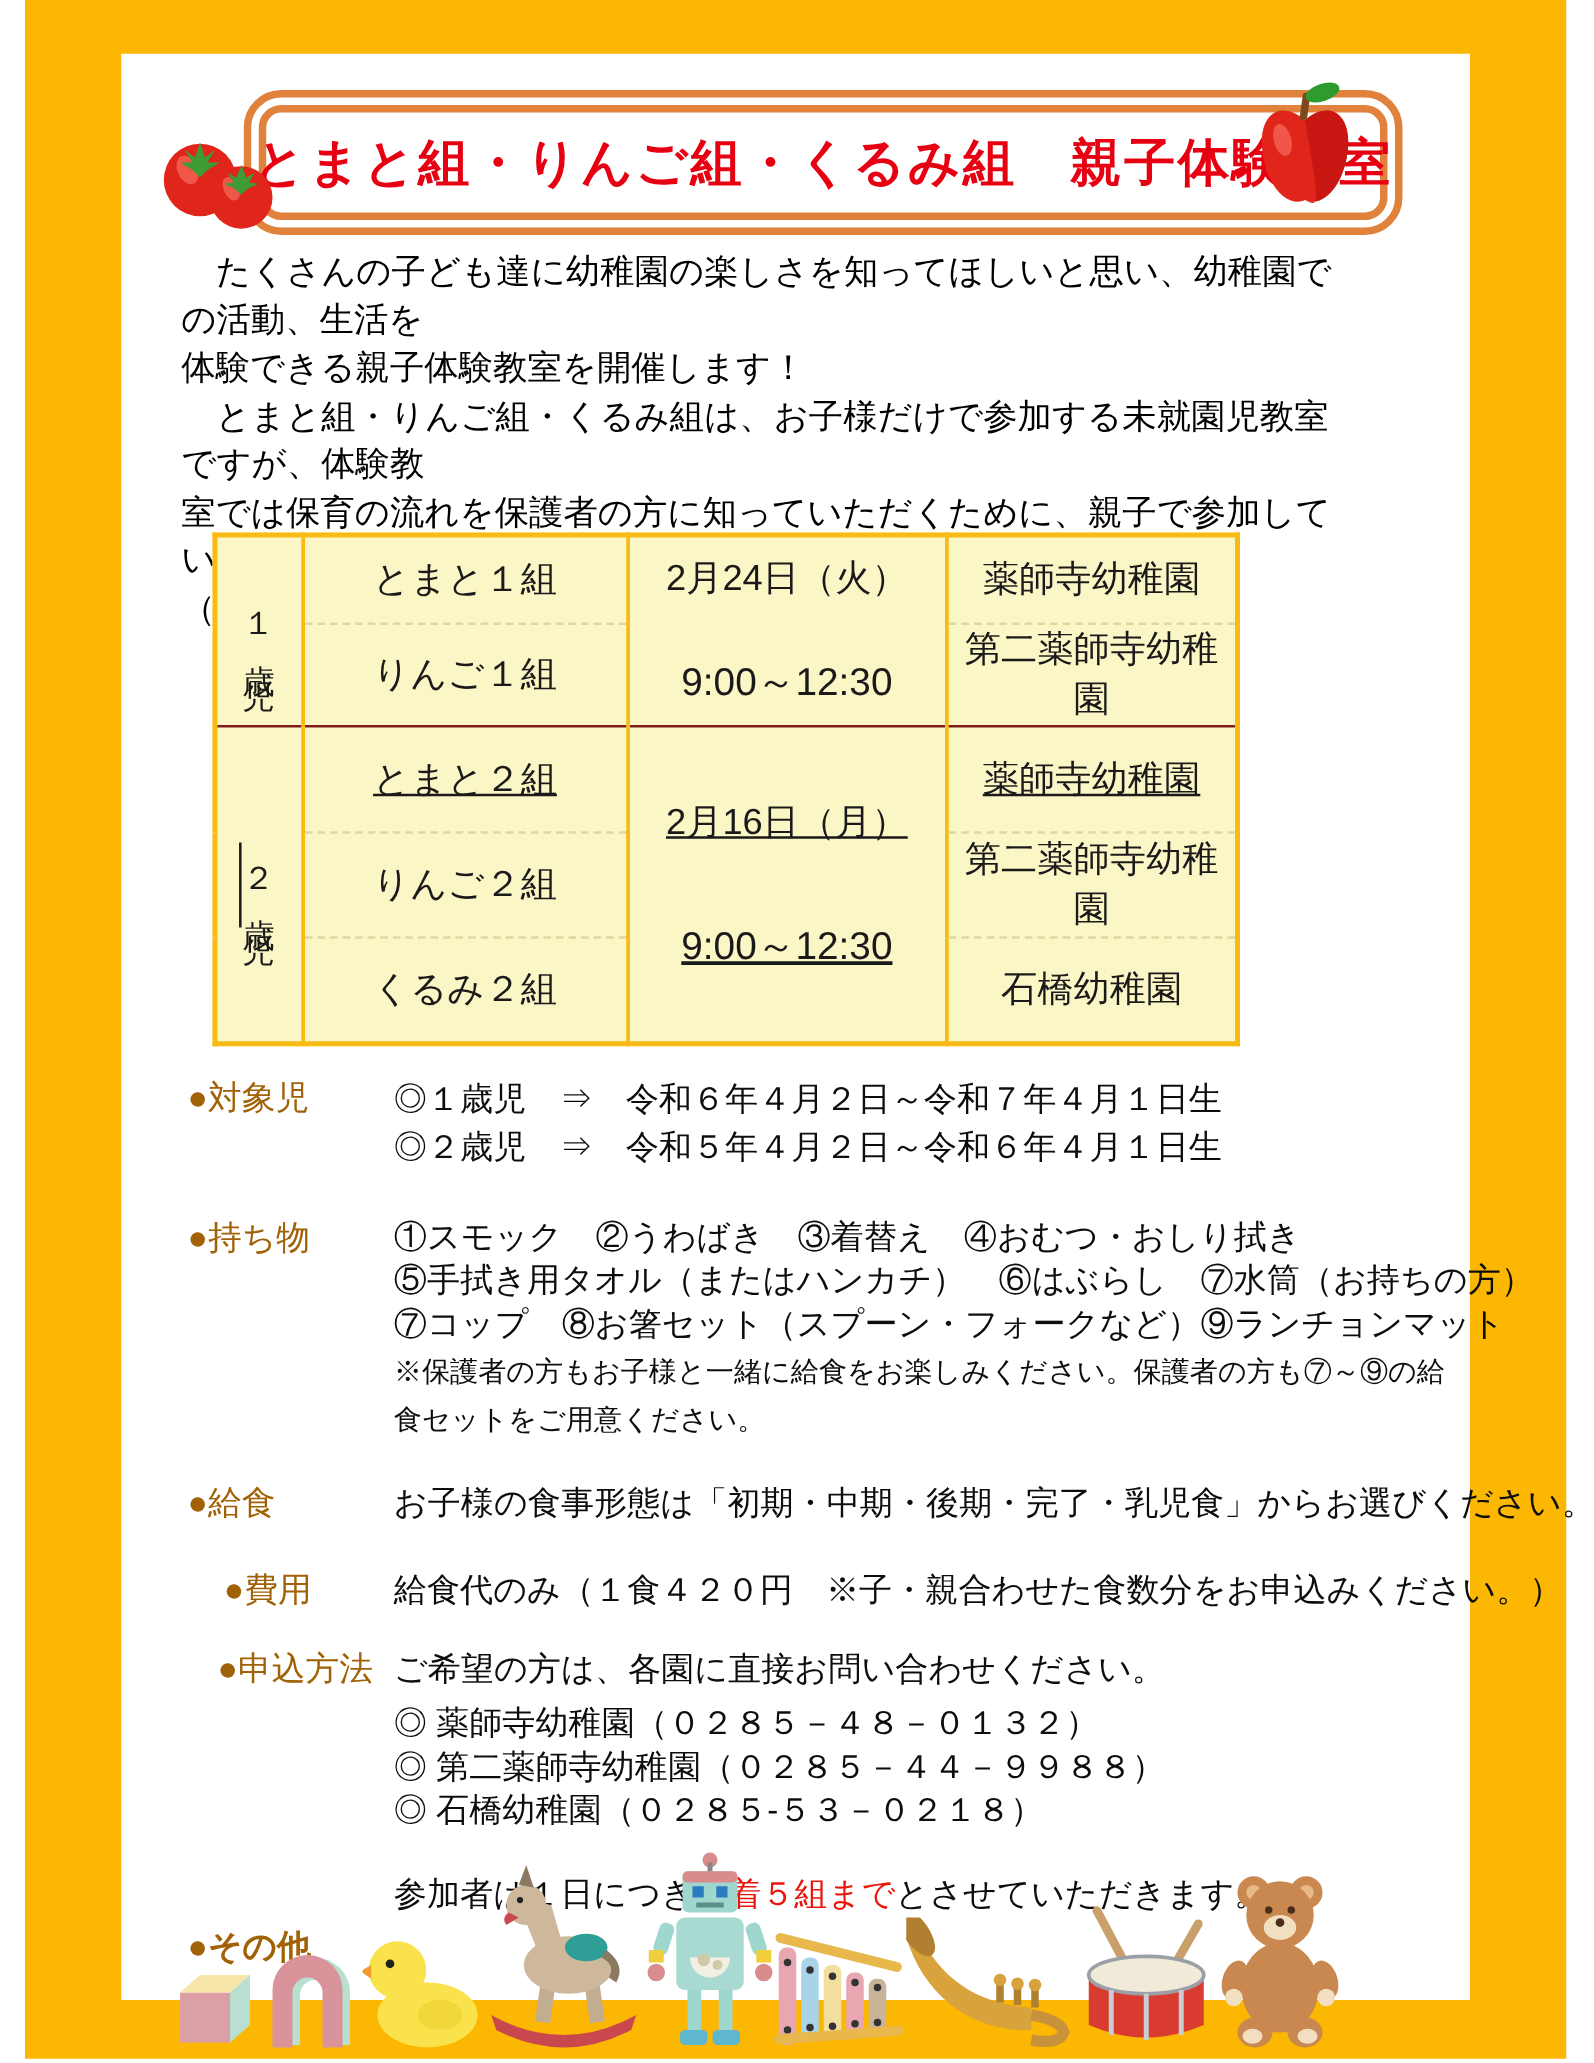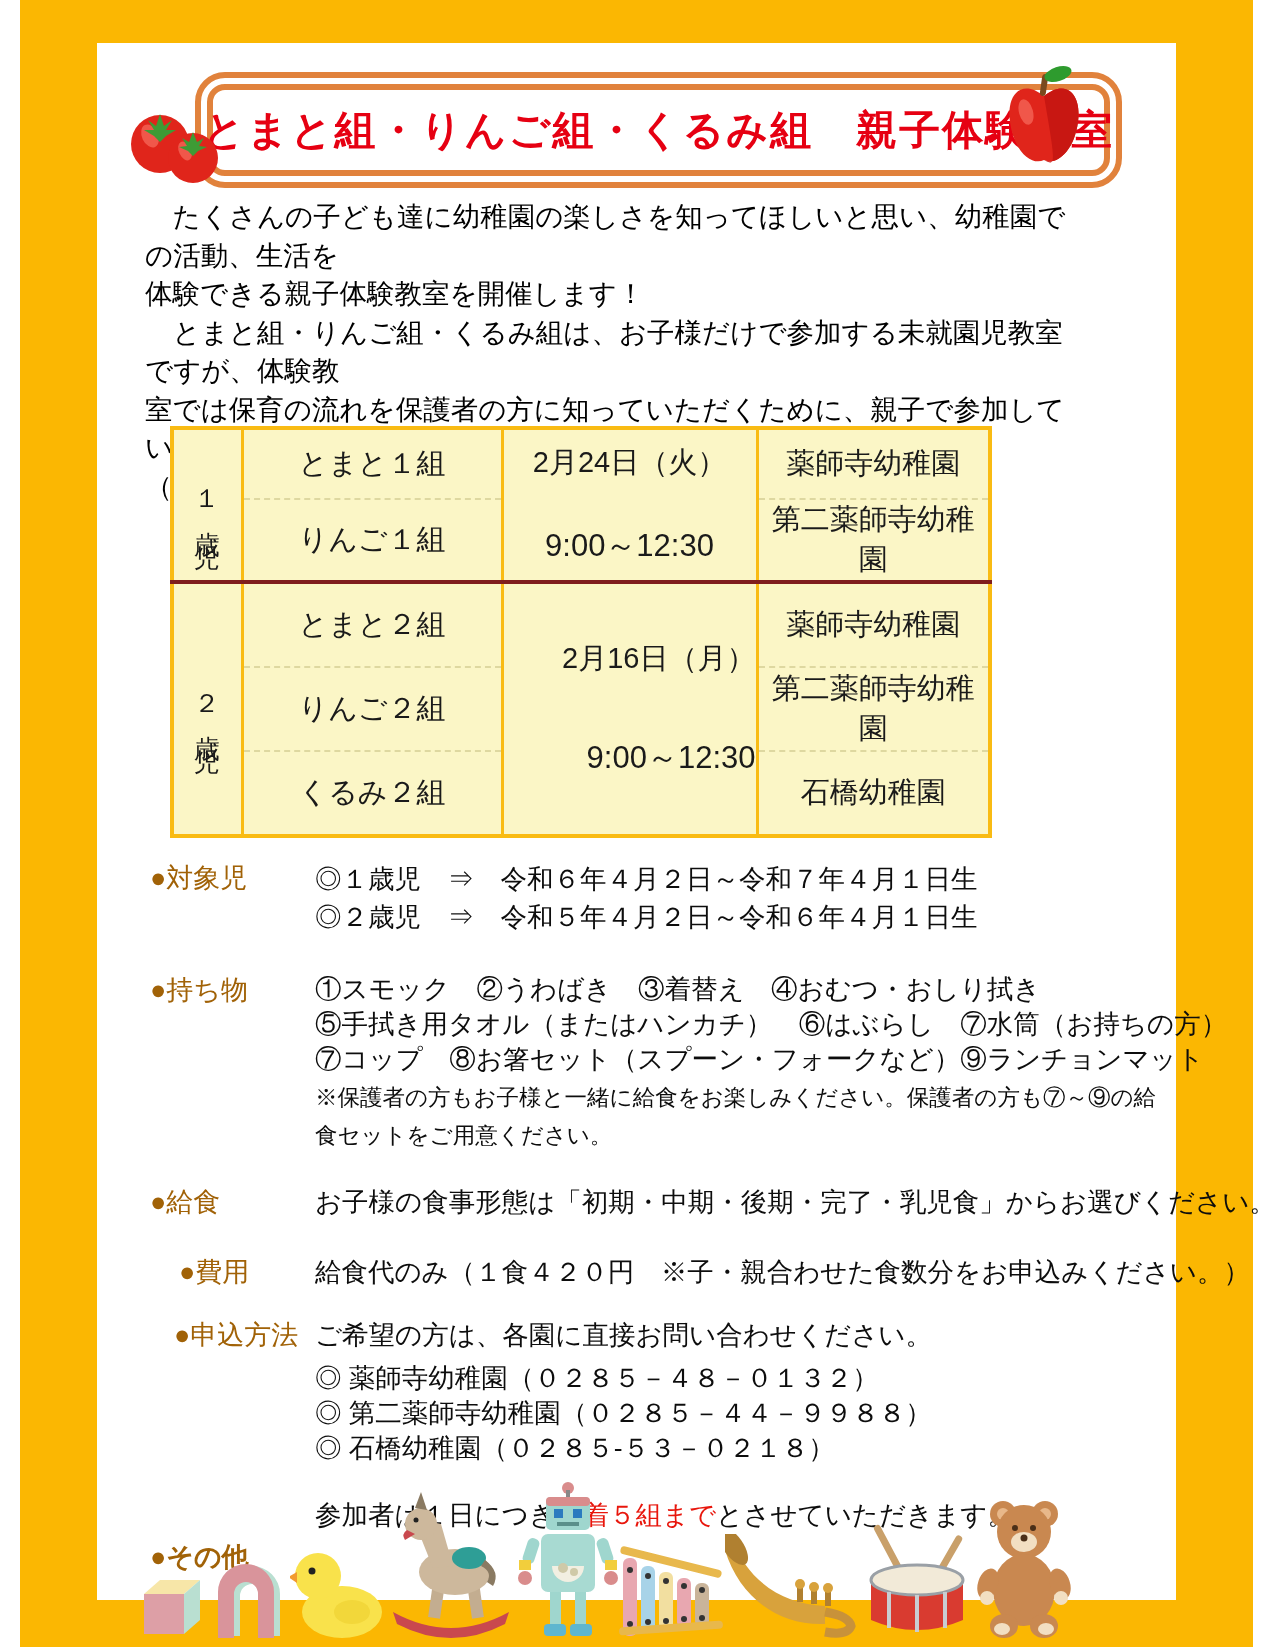--- a/index.html
+++ b/index.html
@@ -19,27 +19,27 @@
   .banner-title{font-size:41px;font-weight:bold;color:#E60012;letter-spacing:2px;white-space:nowrap;}
   
   .intro{left:145px;top:198px;width:928px;font-size:27.5px;line-height:38.5px;color:#000000;}
   
   .schedule{left:170px;top:426px;}
   table.sched{border-collapse:collapse;table-layout:fixed;width:818px;background:#FBF6C6;
     border:4px solid #F9BB13;}
   table.sched td{border-left:3px solid #F9BB13;text-align:center;vertical-align:middle;
     font-size:29px;color:#1a1a1a;padding:0;}
   td.first{border-left:none;}
-  tr.grp td{border-top:4px solid #7f1d1d;}
+  tr.grp td{border-top:2px solid #7f1d1d;text-decoration:underline;}
   td.dash{border-top:2px dashed #DED8A0;}
   .age-v{writing-mode:vertical-rl;text-orientation:upright;line-height:1;letter-spacing:14px;
     font-size:26px;margin:0 auto;}
   .dt-inner{display:flex;flex-direction:column;align-items:center;}
   .dt-inner.g1{gap:42px;}
-  .dt-inner.g2{gap:58px;align-items:flex-end;}
+  .dt-inner.g2{gap:58px;}
   .dt-time{font-size:31px;}
   
   .sec-label{left:150px;color:#a16207;font-size:27px;white-space:nowrap;}
   .sec-body{left:315px;font-size:26.5px;color:#0d0d0d;white-space:nowrap;}
   .lines-38 div{line-height:38px;}
   .lines-35 div{line-height:35px;}
   .note{font-size:22.5px;}
   .note div{line-height:38px;}
   .hl-red{color:#E8160C;}
   

